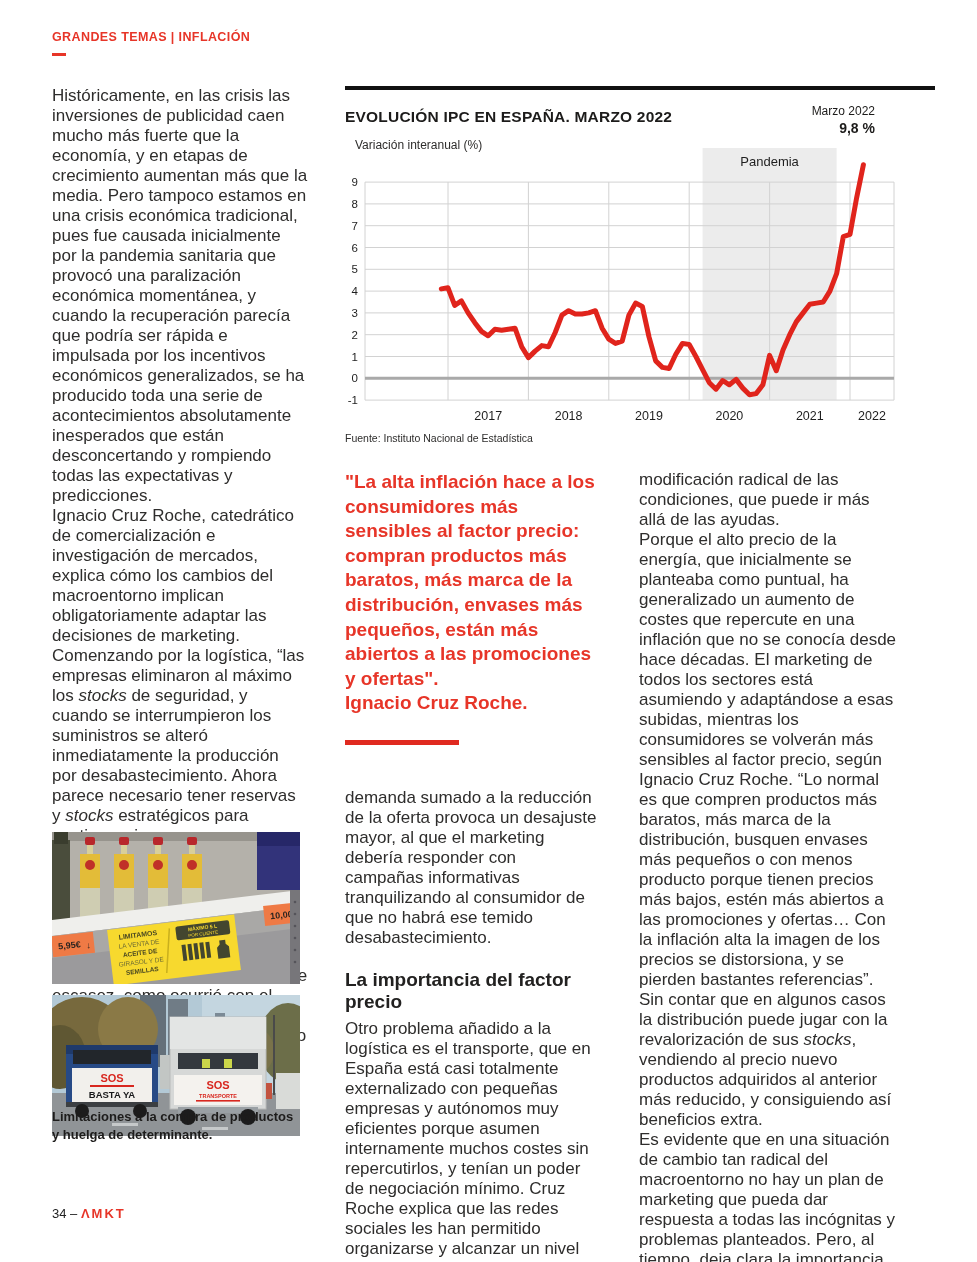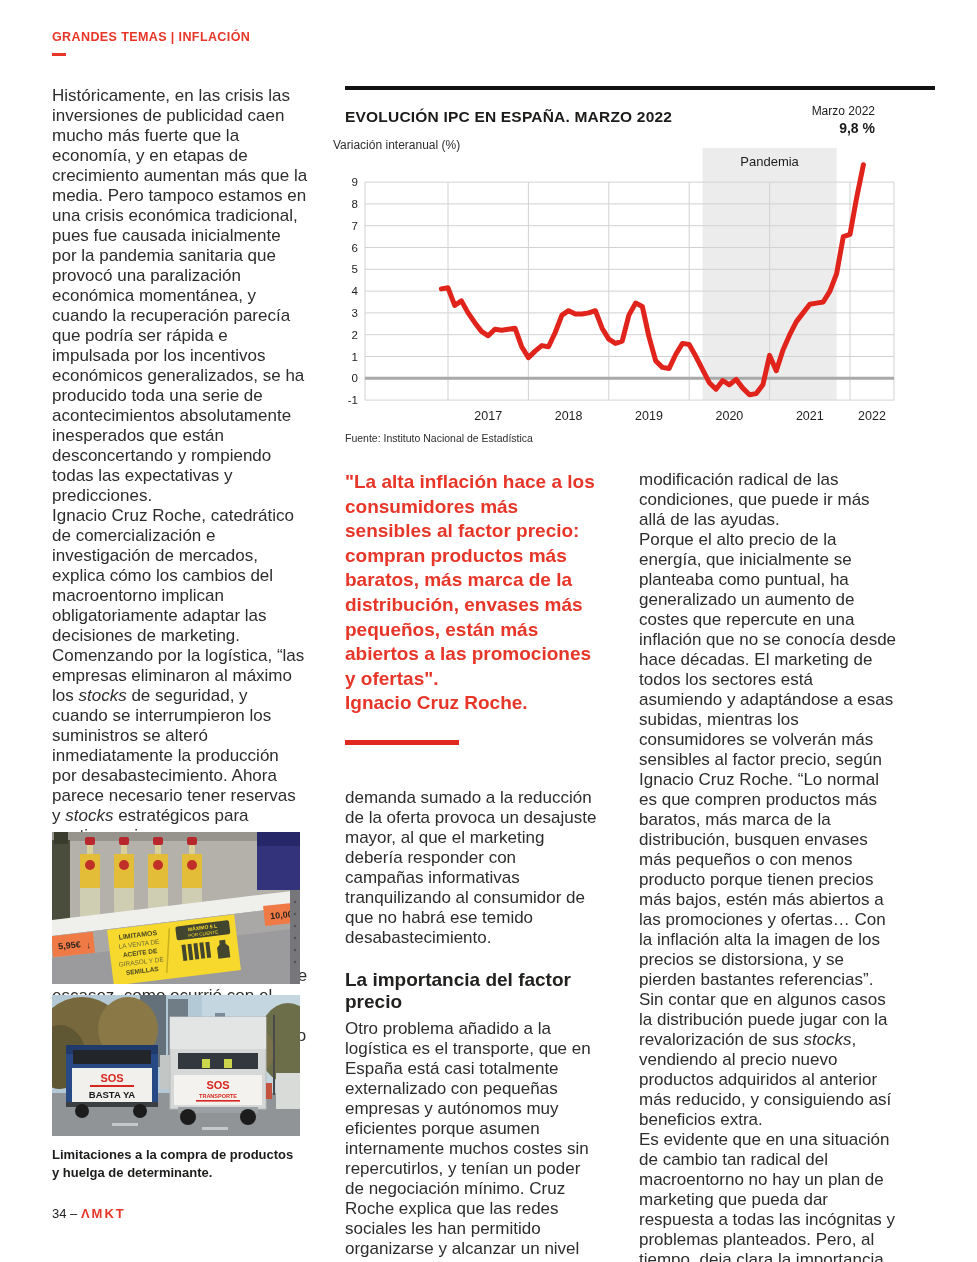--- a/index.html
+++ b/index.html
@@ -17,32 +17,32 @@
   .colR { left:639px; top:470px; width:260px; }
   p.body { font-size:17px; line-height:20px; color:#2e2d2c; }
   p.body i { font-style:italic; }
   .sec-head { font-size:19px; font-weight:bold; margin:21px 0 6px 0; color:#222120; }
   
   .chart-rule { left:345px; top:86px; width:590px; height:3.5px; background:#111111; }
   .chart-title { left:345px; top:108px; font-size:15.5px; font-weight:bold; letter-spacing:.2px; color:#1c1b1a; }
   .chart-anno { right:102px; top:104px; text-align:right; }
   .chart-anno .l1 { font-size:12px; color:#1c1b1a;padding-left:20px; }
   .chart-anno .l2 { font-size:14px; font-weight:bold; color:#1c1b1a; margin-top:2px; }
-  .chart-sub { left:333px; top:138px; font-size:12px; color:#2e2d2c; }
+  .chart-sub { left:355px; top:138px; font-size:12px; color:#2e2d2c; }
   #ipc-svg { left:337px; top:148px; width:600px; height:312px; overflow:visible; font-family:"Liberation Sans",sans-serif; }
   .chart-source { left:345px; top:432px; font-size:10.5px; color:#2e2d2c; }
   
   .quote { left:345px; top:470px; width:258px; font-size:19px; line-height:24.6px; font-weight:bold; color:#e73528; }
   .quote-attr { margin-top:0px; }
   .quote-divider { left:345px; top:740px; width:114px; height:4.5px; background:#e02a20; }
   .colM-body { left:345px; top:788px; width:254px; }
   
   .photo1 { left:52px; top:832px; width:248px; height:152px; }
   .photo2 { left:52px; top:995px; width:248px; height:141px; }
-  .caption { left:52px; top:1146px; width:250px; font-size:13px; font-weight:bold; line-height:17.5px; color:#1d1c1b; }
+  .caption { left:52px; top:1108px; width:250px; font-size:13px; font-weight:bold; line-height:17.5px; color:#1d1c1b; }
   
   .footer { left:52px; top:1206px; font-size:13px; color:#222; }
   .footer .logo { color:#e73528; font-weight:bold; letter-spacing:2px; }
   svg text { user-select:none; }
 </style>
 </head>
 <body>
 
 <div class="abs kicker">GRANDES TEMAS | INFLACIÓN</div>
 <div class="abs kicker-dash"></div>

